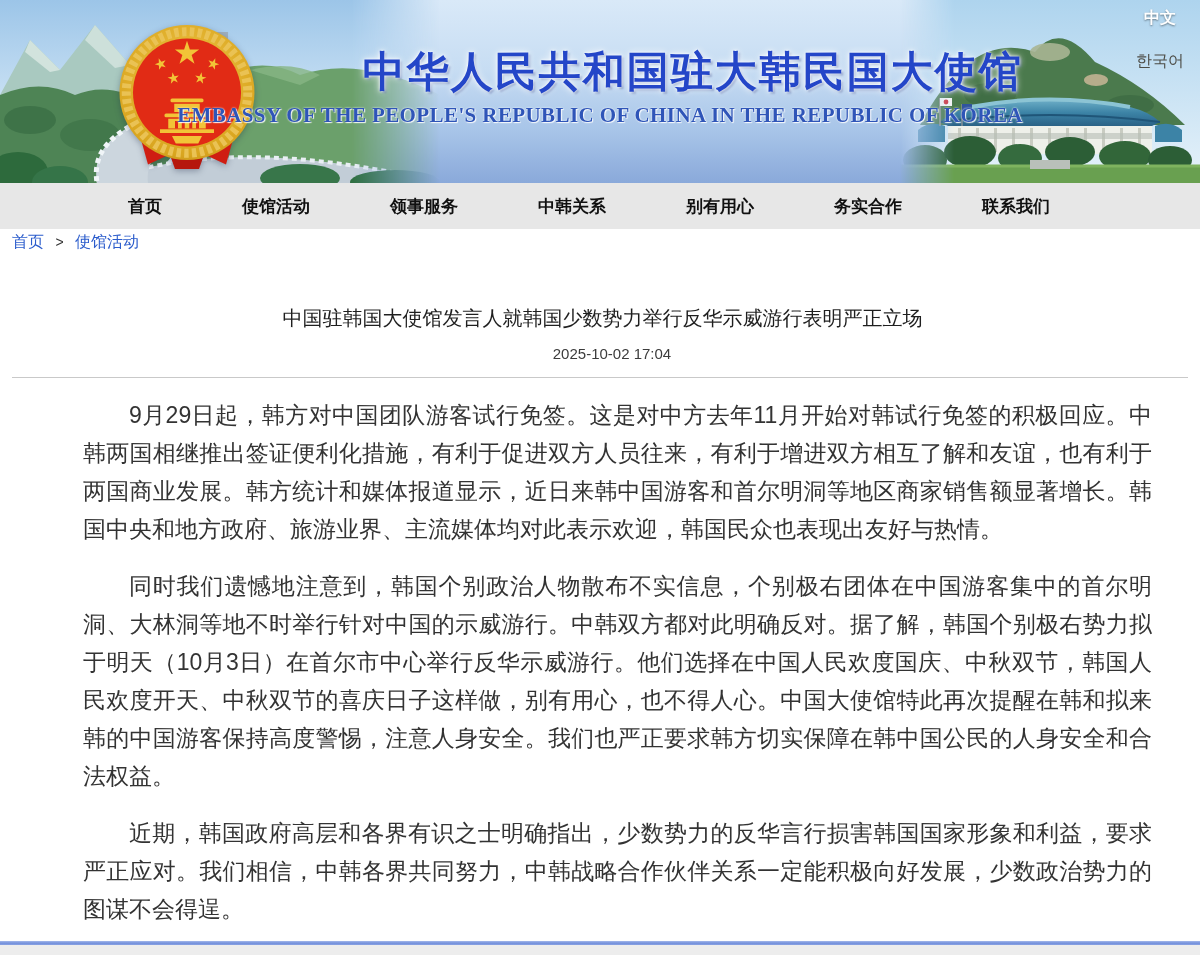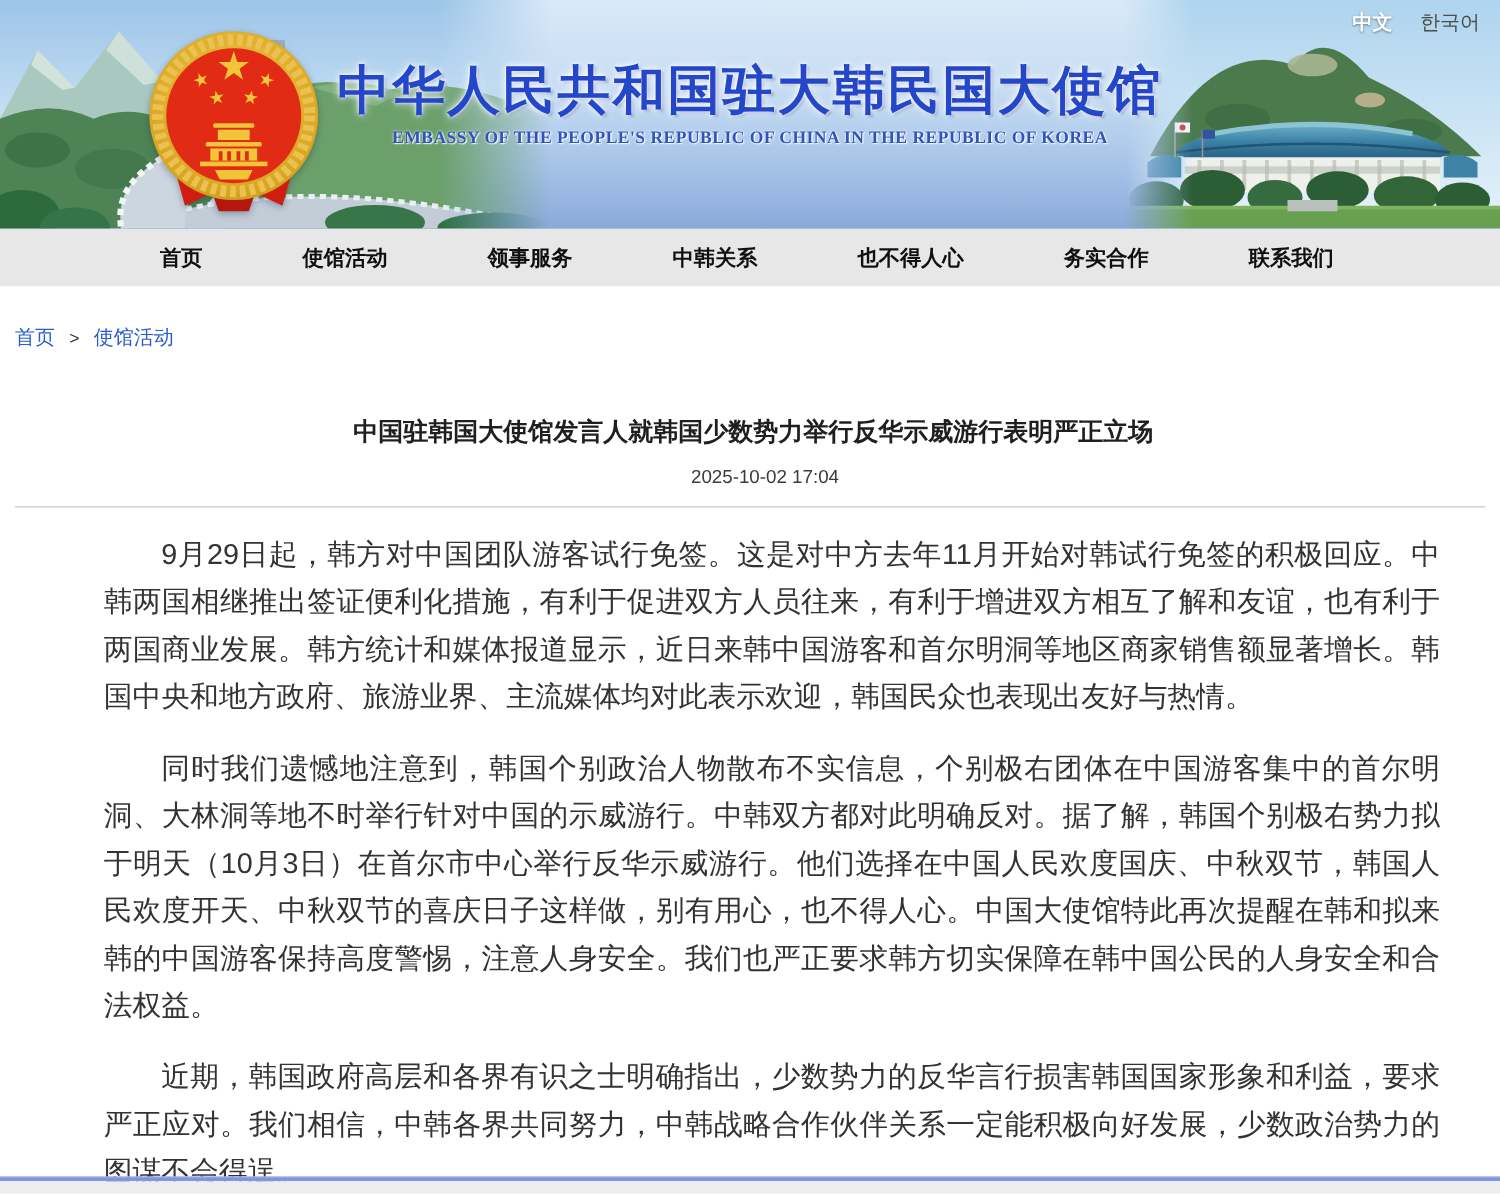--- a/index.html
+++ b/index.html
@@ -17,41 +17,41 @@
   .photo-right { position:absolute; right:0; top:0; width:300px; height:183px;
     -webkit-mask-image:linear-gradient(270deg,#000 82%,transparent 100%);
             mask-image:linear-gradient(270deg,#000 82%,transparent 100%); }
   .emblem { position:absolute; left:112px; top:22px; width:150px; height:150px;
     filter:drop-shadow(0 2px 3px rgba(30,40,70,.35)); }
   .title-block { position:absolute; left:50%; top:44px; transform:translateX(-50%);
     text-align:center; white-space:nowrap; z-index:3; }
   .title-cn { font-size:42px; font-weight:bold; color:#2446c8; letter-spacing:2px;
     text-shadow:0 0 3px #fff,0 0 7px rgba(255,255,255,.95),2px 2px 2px rgba(80,100,160,.55);text-align:right; }
   .title-en { margin-top:3px; font-family:"Liberation Serif","DejaVu Serif",serif;
-    font-size:14px; font-weight:bold; color:#2f55b8; letter-spacing:.4px;
+    font-size:21px; font-weight:bold; color:#2f55b8; letter-spacing:.4px;
     text-shadow:0 0 2px #fff,1px 1px 1px rgba(255,255,255,.9); }
   .lang-bar { position:absolute; top:8px; right:16px; display:flex; gap:22px;
-    font-size:16px; z-index:4; align-items:center; }
+    font-size:16px; z-index:4; align-items:center;flex-direction:column; }
   .lang-bar a { text-decoration:none; cursor:pointer; }
   .lang-cn { color:#ffffff; font-weight:bold; text-shadow:0 1px 2px rgba(0,0,0,.45); }
   .lang-kr { color:#4d4d47; }
 
   
   .nav { height:46px; background:#e7e7e7; display:flex; align-items:center;
     padding-left:128px; gap:80px; }
   .nav a { font-size:17px; font-weight:bold; color:#101010; text-decoration:none; cursor:pointer; }
 
   
-  .breadcrumb { padding:31px 12px 0 12px; font-size:16px; }
+  .breadcrumb { padding:3px 12px 0 12px; font-size:16px; }
   .breadcrumb a { color:#2b5ccc; text-decoration:none; cursor:pointer; }
   .breadcrumb .sep { color:#333; margin:0 7px; font-size:14px; }
 
   
   .article h1 { margin:50px 48px 0 53px; text-align:center; font-size:20px;
-    font-weight:bold; color:#1f1f1f; line-height:30px; }
+    font-weight:normal; color:#1f1f1f; line-height:30px; }
   .article .date { margin-top:12px; text-align:center; font-size:15px; color:#3c3c3c;padding-left:24px; }
   .article hr { margin:15px 12px 0 12px; border:none; border-top:1px solid #c9c9c9; height:0; }
   .article .body { margin:18px 48px 0 83px; }
   .article .body p { margin:0 0 19px 0; font-size:23px; line-height:38px; color:#333;
     text-align:justify; text-indent:2em; }
 
   
   .footer { position:absolute; left:0; right:0; top:941px; }
   .footer-line { height:4px; background:linear-gradient(180deg,#a4b8ea 0%,#7390dc 55%,#8ba3e2 100%); }
   .footer-bottom { height:10px; background:#ededed; }
@@ -194,21 +194,21 @@
       <a class="lang-cn">中文</a>
       <a class="lang-kr">한국어</a>
     </div>
   </header>
 
   <nav class="nav">
     <a>首页</a>
     <a>使馆活动</a>
     <a>领事服务</a>
     <a>中韩关系</a>
-    <a>也不得人心</a>
+    <a>别有用心</a>
     <a>务实合作</a>
     <a>联系我们</a>
   </nav>
 
   <div class="breadcrumb">
     <a>首页</a>
     <span class="sep">&gt;</span>
     <a>使馆活动</a>
   </div>
 

